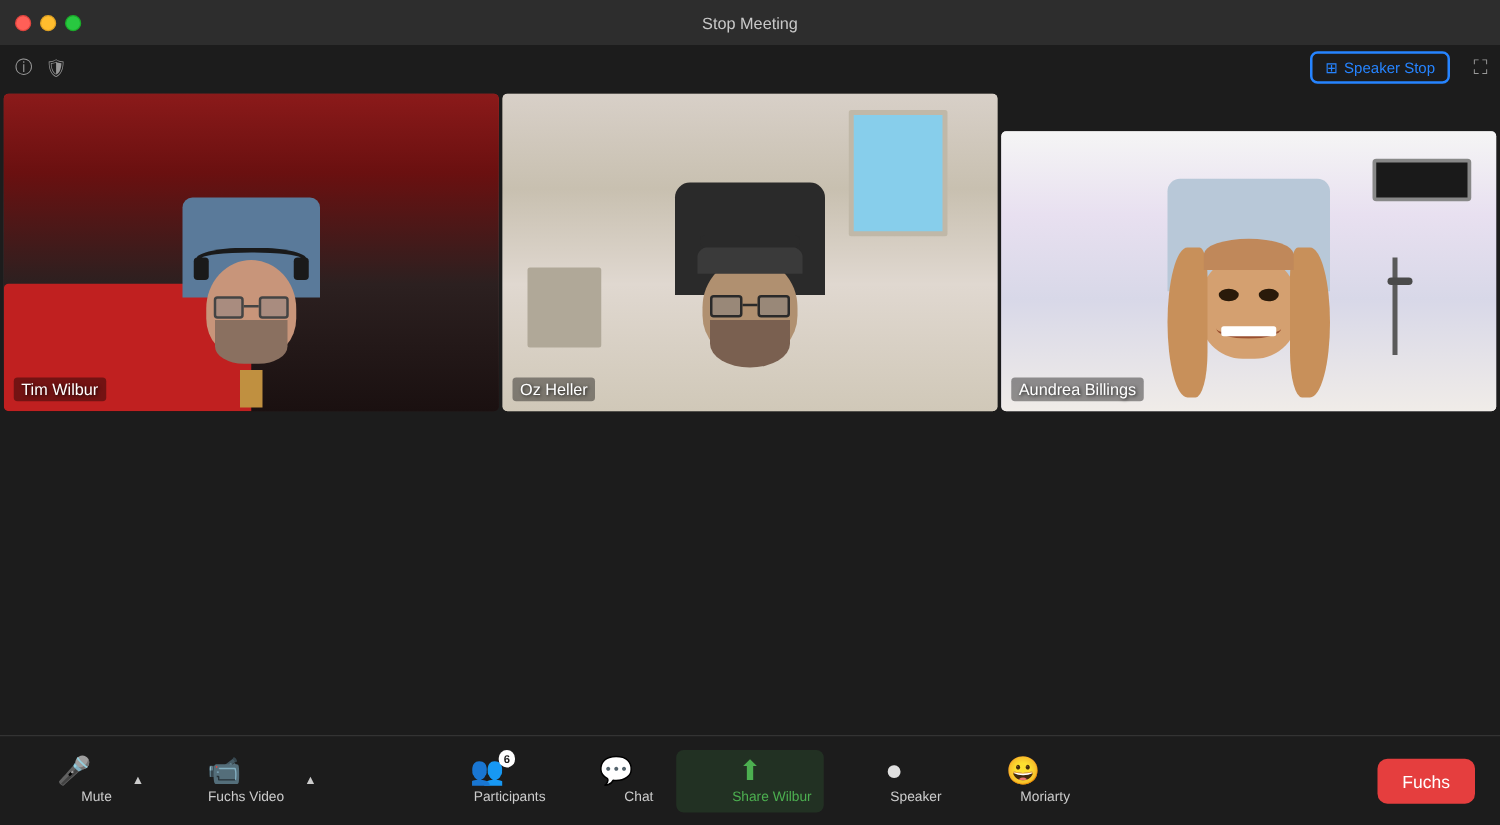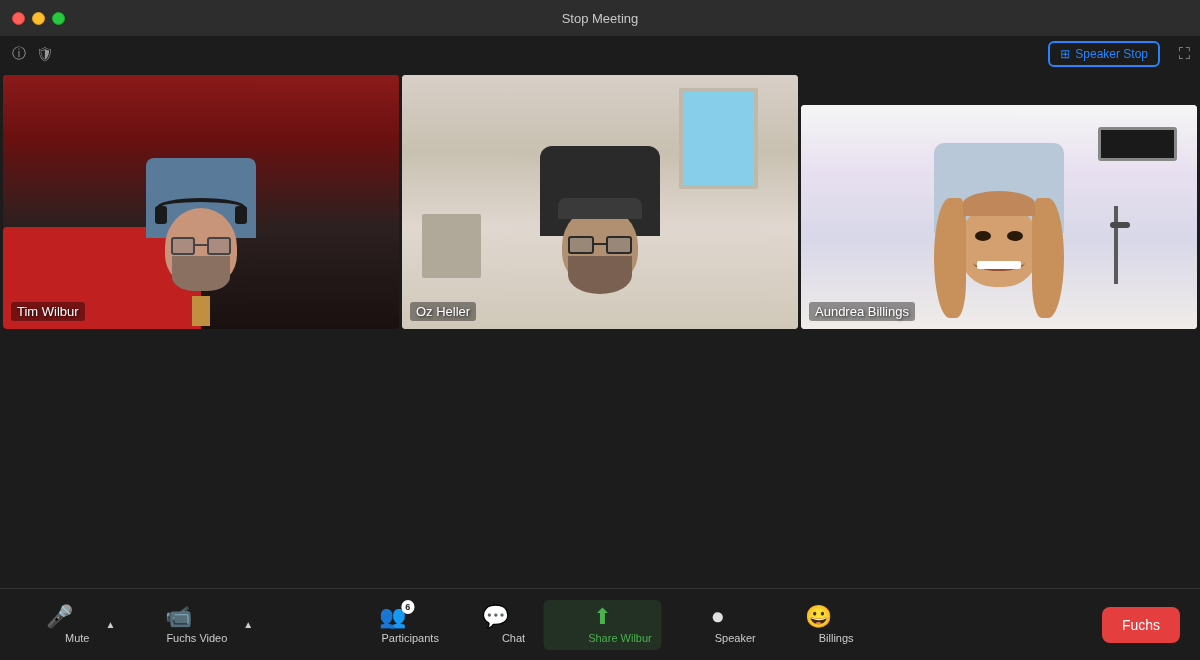--- a/index.html
+++ b/index.html
@@ -397,21 +397,21 @@
       <span class="label" style="color:#4caf50">Share Wilbur</span>
     </button>
 
     <button class="tool-btn">
       <span class="icon">⏺</span>
       <span class="label">Speaker</span>
     </button>
 
     <button class="tool-btn">
       <span class="icon">😀</span>
-      <span class="label">Billings</span>
+      <span class="label">Moriarty</span>
     </button>
   </div>
 
   <div class="toolbar-right">
     <button class="leave-btn">Fuchs</button>
   </div>
 
 </div>
 
 </body></html>

